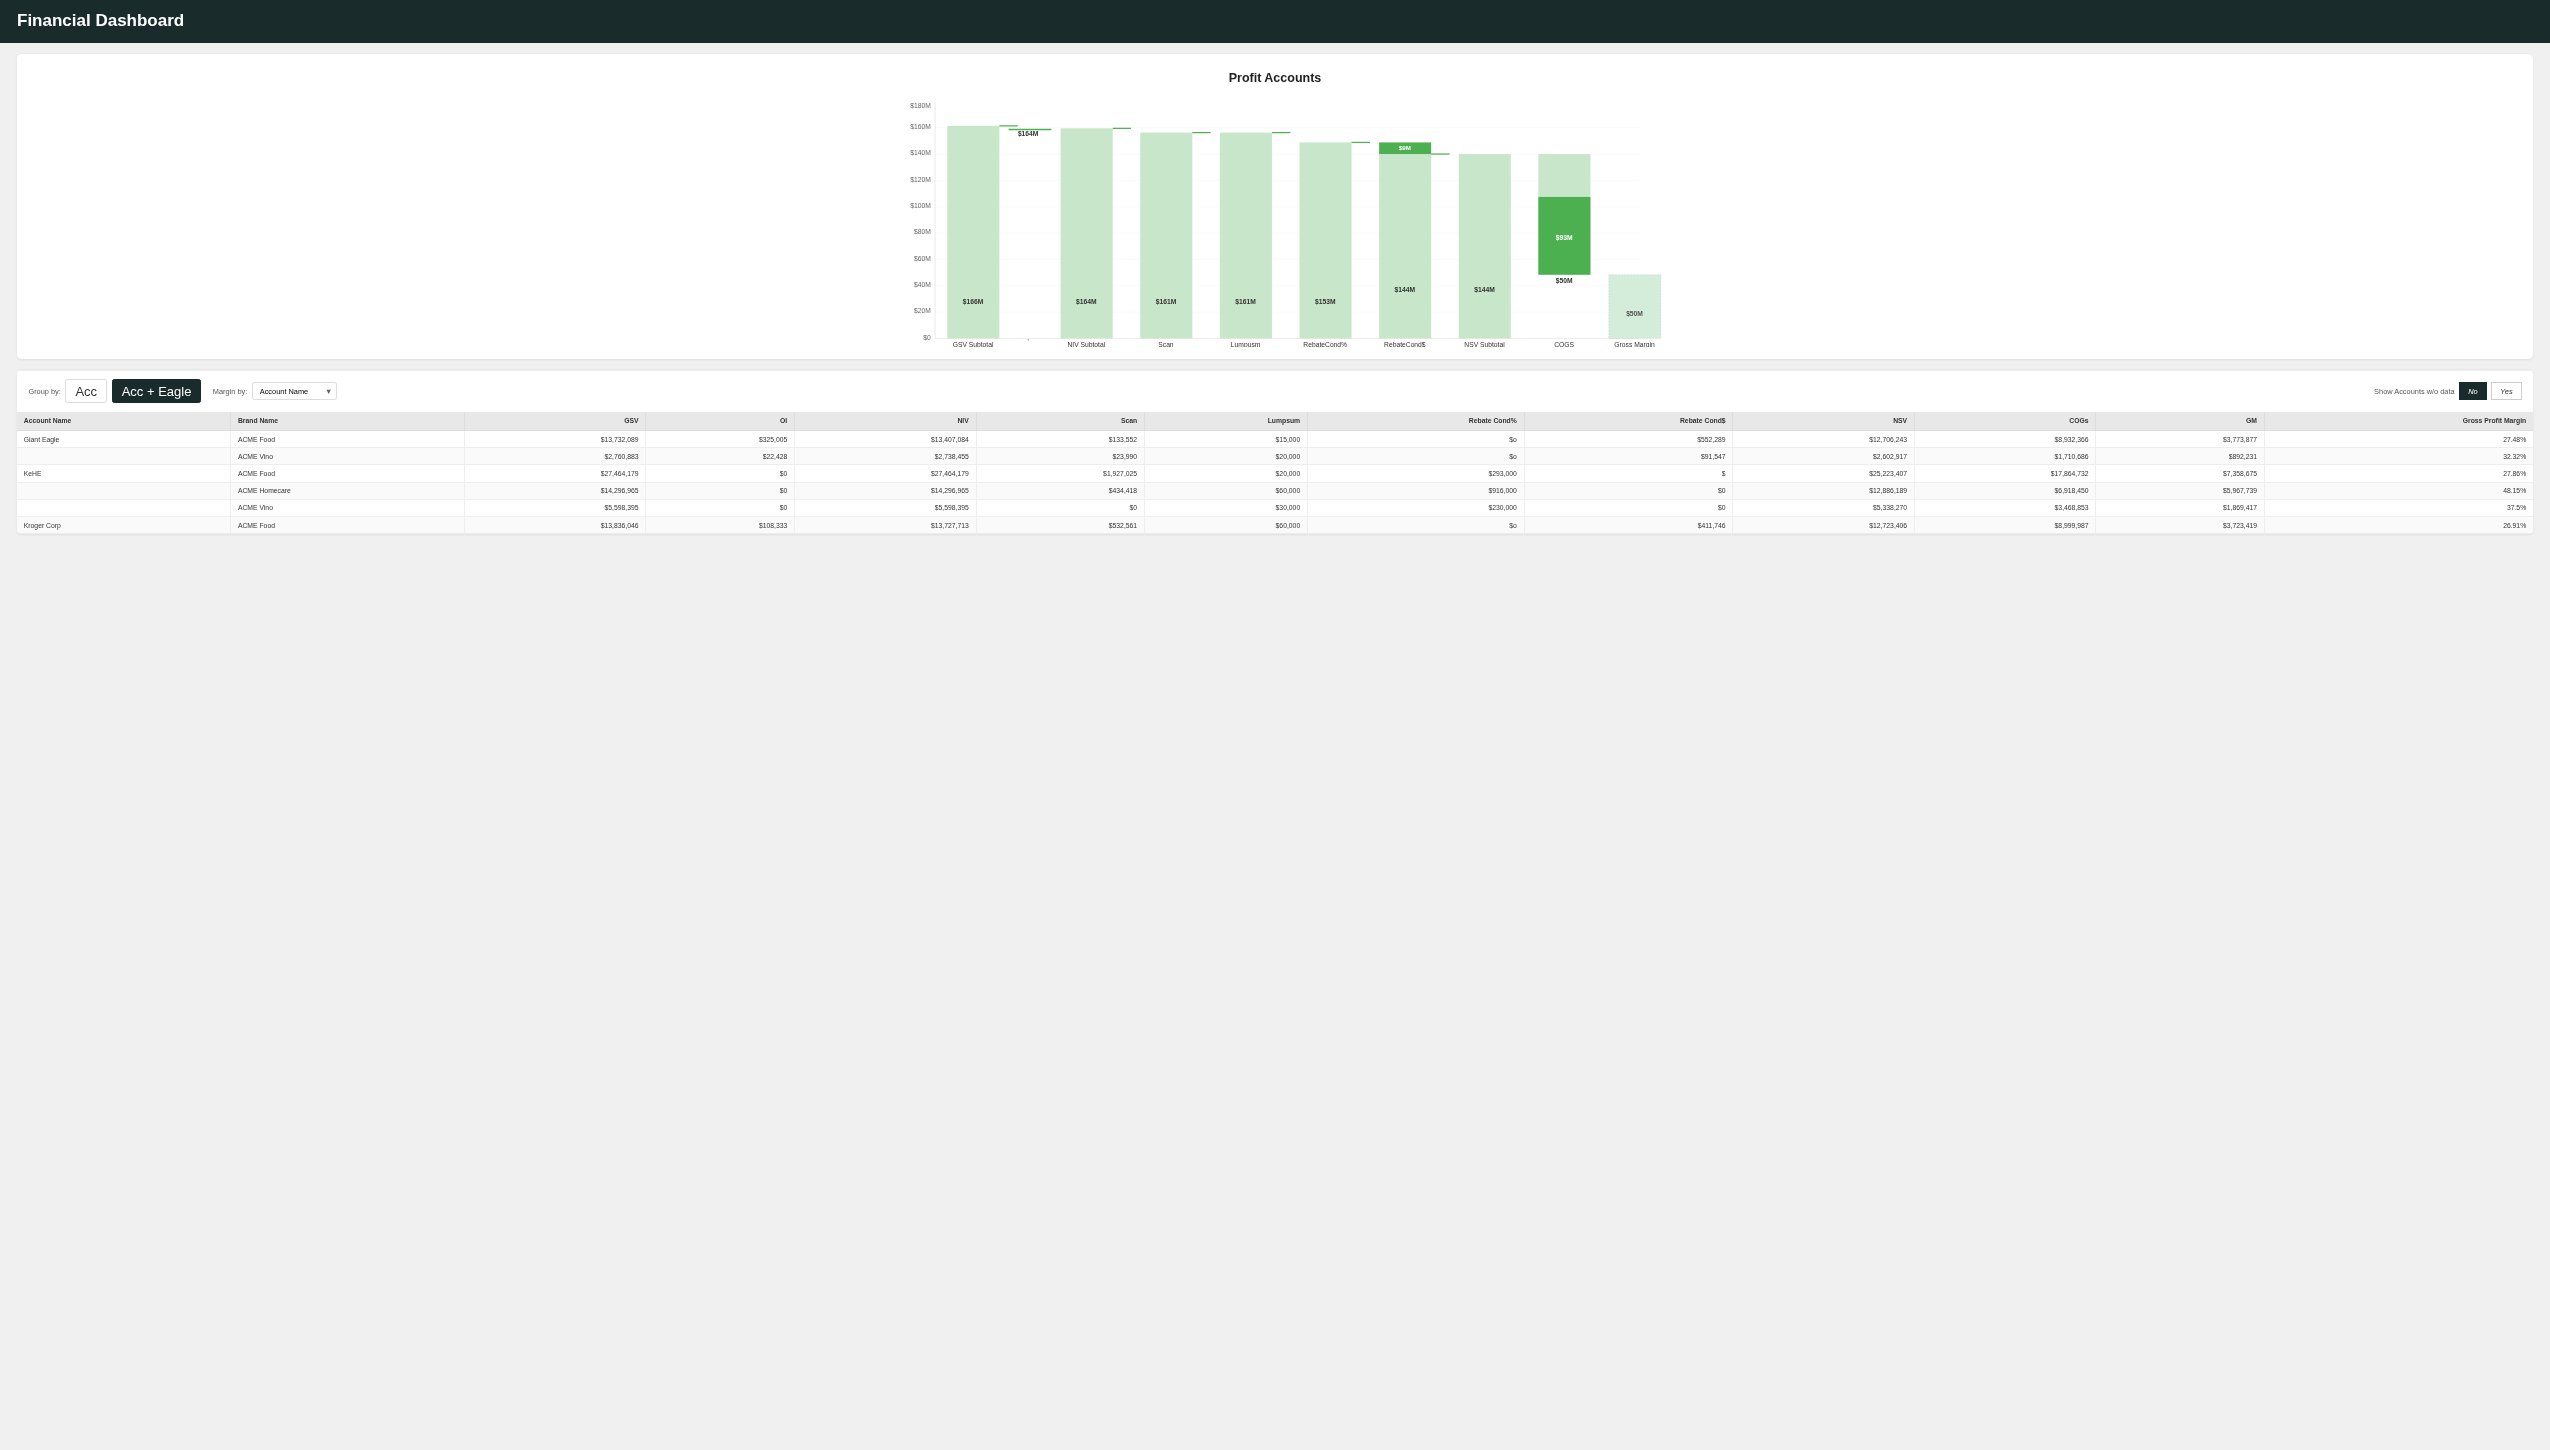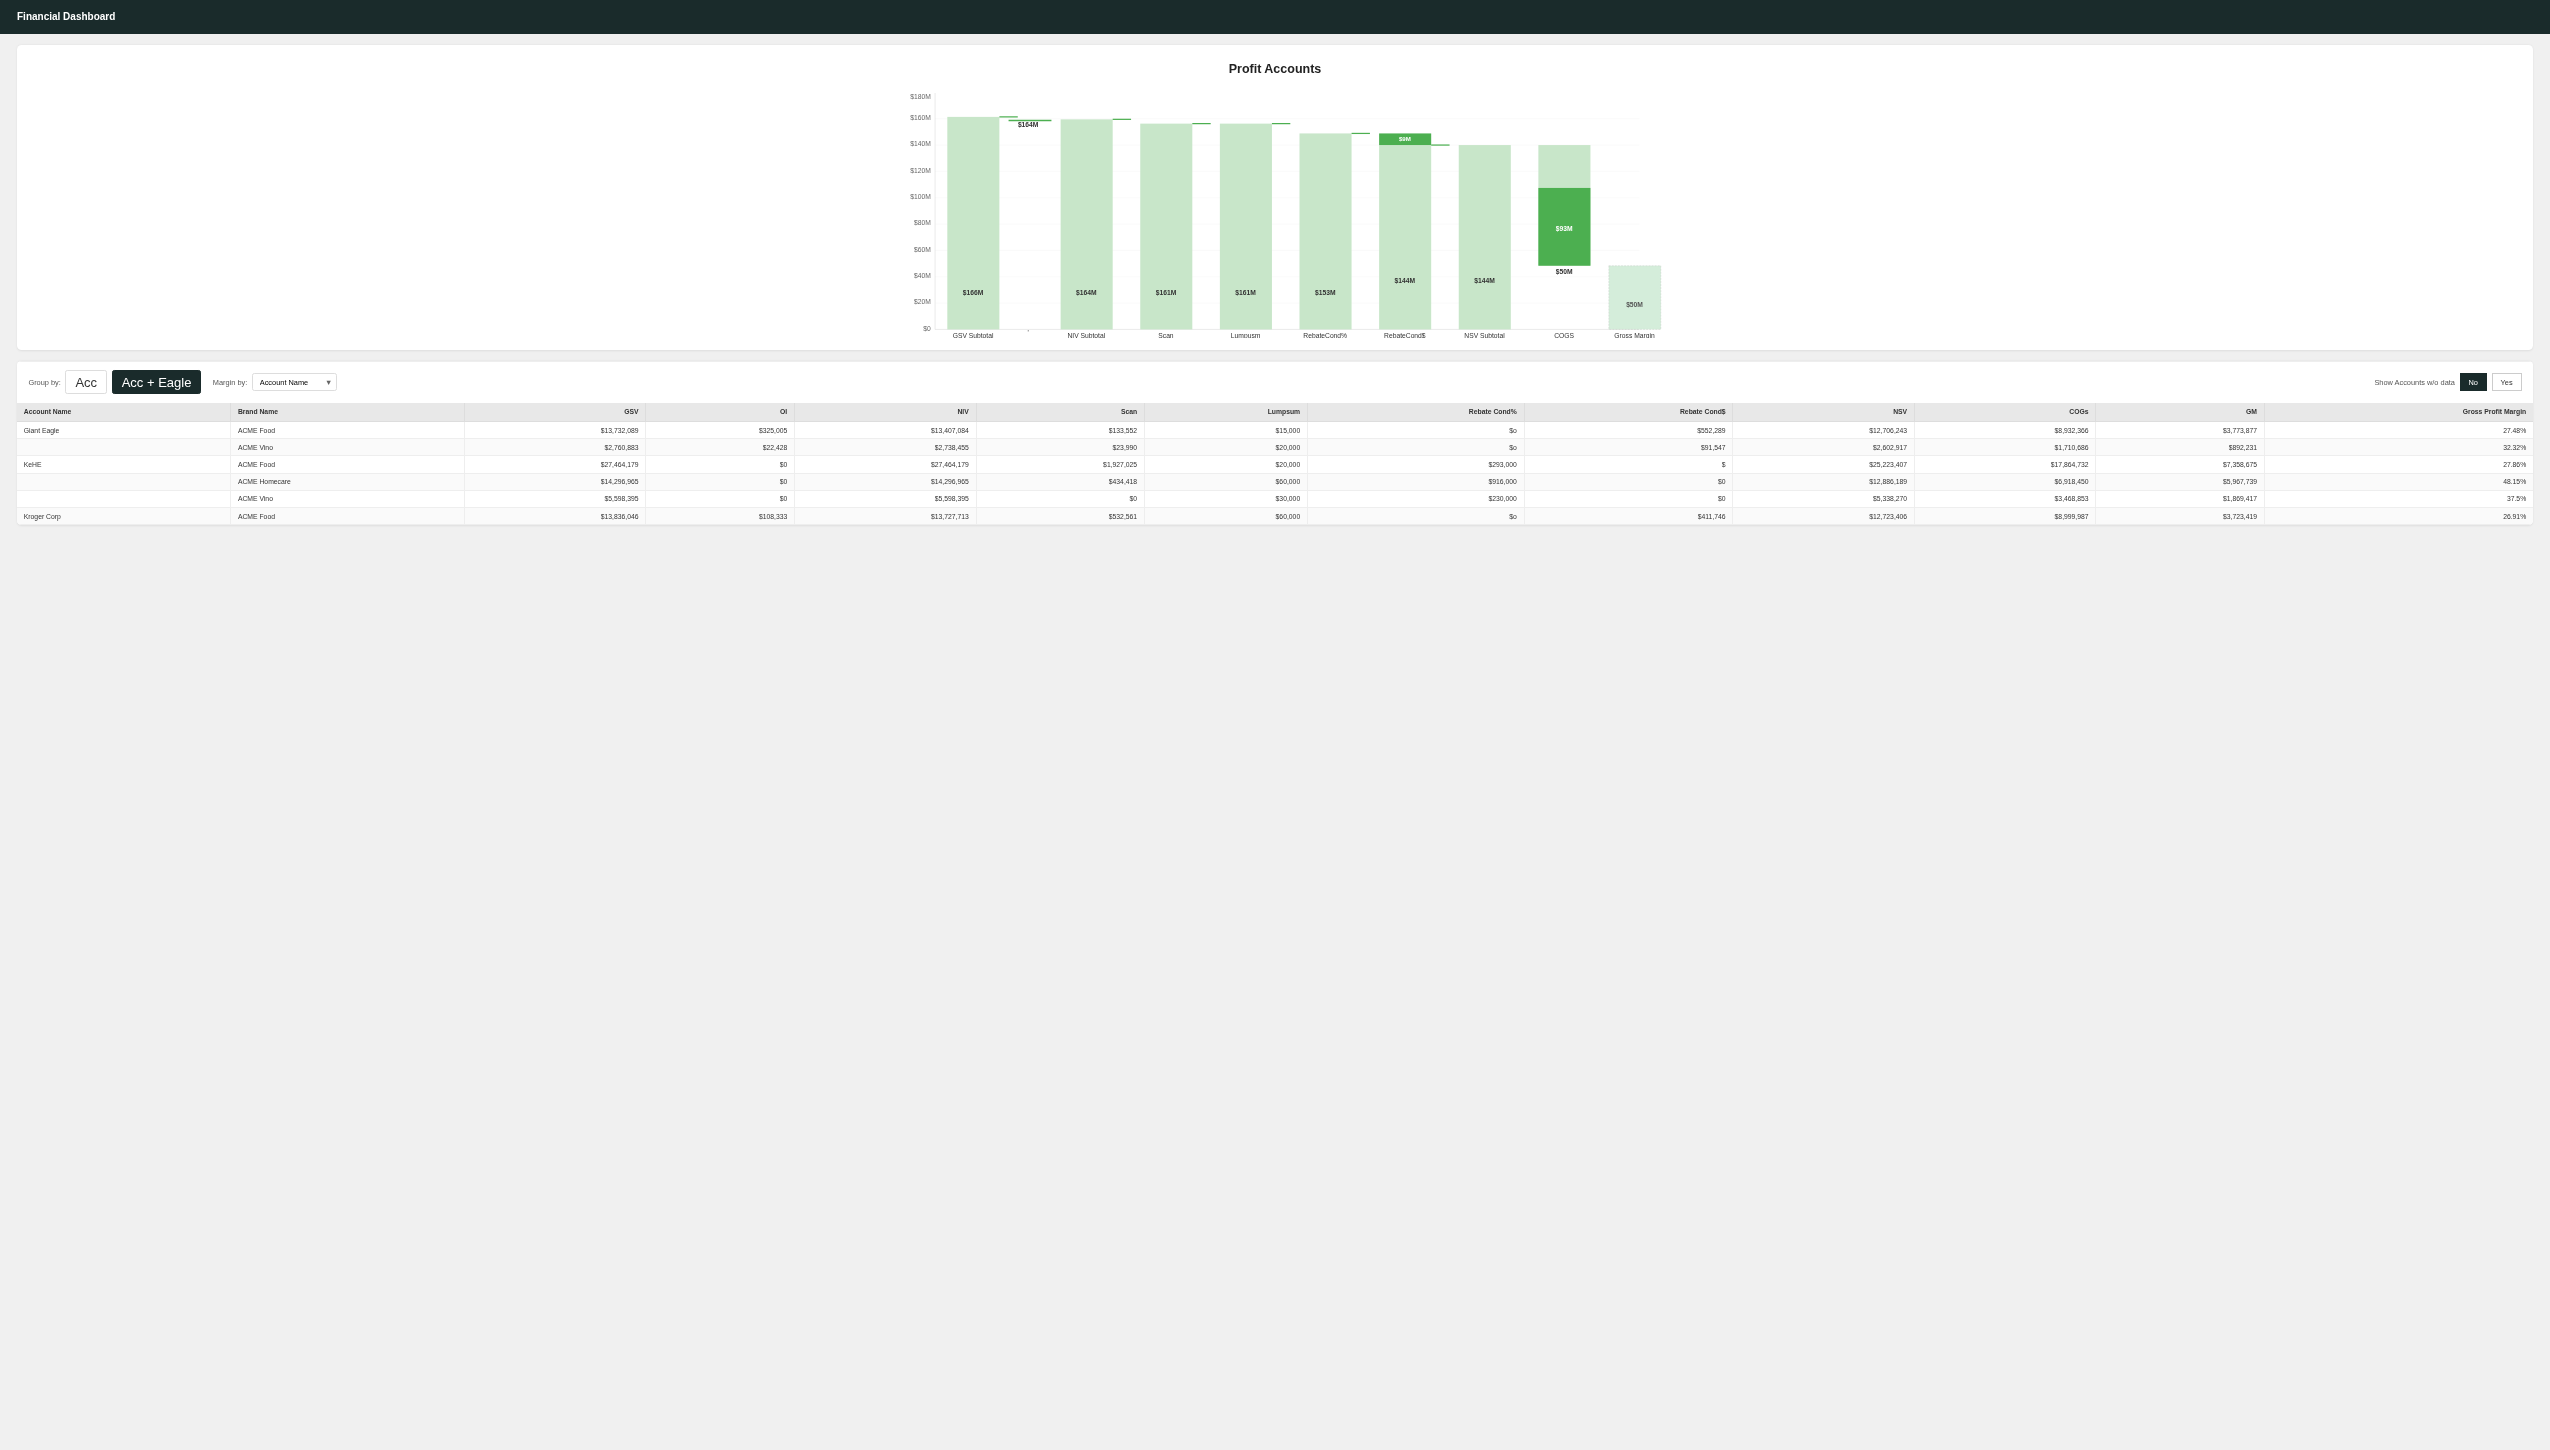--- a/index.html
+++ b/index.html
@@ -2,21 +2,21 @@
 <html style="font-size:9px"><head>
   <meta charset="utf-8">
   <style>
     * { box-sizing: border-box; margin: 0; padding: 0; }
     body { font-family: -apple-system, BlinkMacSystemFont, 'Segoe UI', Arial, sans-serif; background: #f0f0f0; font-size: 7.4px; }
 
     .header {
       background: #1a2b2b;
       color: white;
       padding: 11.4px 17px;
-      font-size: 10px;
+      font-size: 17px;
       font-weight: 700;
     }
 
     .main-container {
       padding: 11.4px 17px;
     }
 
     .chart-section {
       background: white;
       border-radius: 4.6px;
@@ -102,20 +102,21 @@
       display: flex;
       align-items: center;
       gap: 4.6px;
     }
 
     .yn-btn {
       padding: 3.4px 8px;
       border: 0.6px solid #ccc;
       cursor: pointer;
       font-size: 7.4px;
+      font-style: italic;
     }
 
     .yn-btn.no-active {
       background: #1a2b2b;
       color: white;
       border-color: #1a2b2b;
     }
 
     .yn-btn.yes-inactive {
       background: white;

